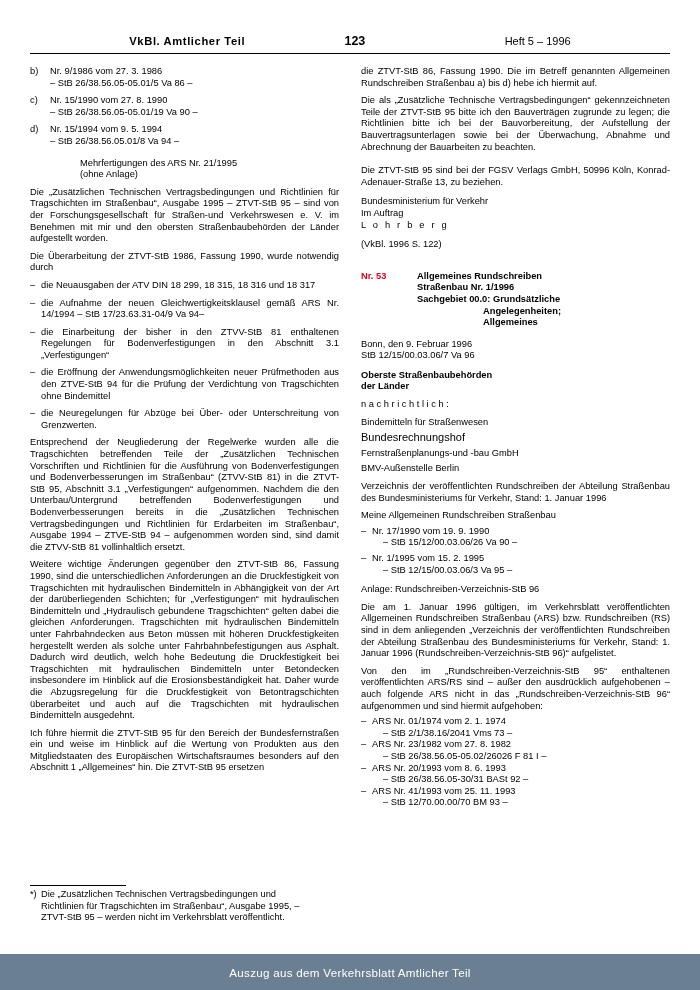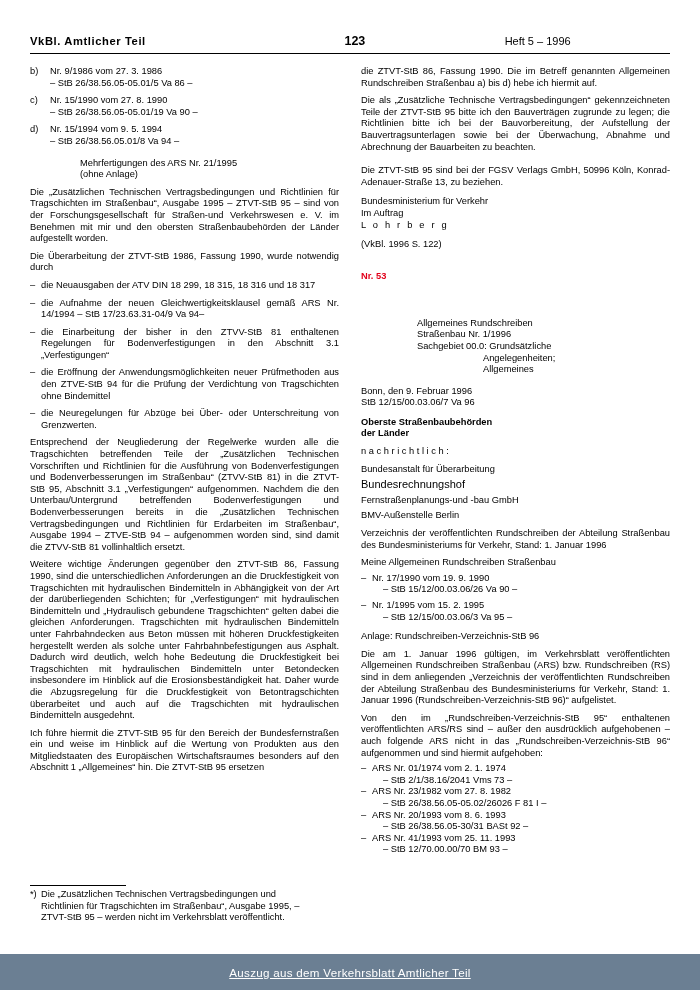--- a/index.html
+++ b/index.html
@@ -26,20 +26,21 @@
     display: flex;
     align-items: baseline;
     font-size: 11.2px;
     font-weight: bold;
     letter-spacing: 0.6px;
     padding-bottom: 5px;
   }
   .header .hdr-left {
     flex: 1 1 auto;
     white-space: nowrap;
+    text-align: center;
   }
   .header .hdr-center {
     flex: 0 0 auto;
     font-size: 12.5px;
     letter-spacing: 0;
     padding: 0 40px 0 0;
   }
   .header .hdr-right {
     flex: 1 1 auto;
     text-align: center;
@@ -149,24 +150,23 @@
   }
   .rs-num {
     flex: 0 0 56px;
     color: #e2001a;
     font-weight: bold;
     font-size: 11.3px;
     line-height: 13.6px;
   }
   .rs-head {
     flex: 1 1 auto;
-    font-weight: normal;
+    font-weight: bold;
     font-size: 11.3px;
     line-height: 13.6px;
-    margin-top: 47px;
   }
   .rs-head .sub-ind {
     display: block;
     padding-left: 66px;
   }
   .date-right {
     text-align: right;
     font-size: 9.3px;
     line-height: 11.6px;
   }
@@ -181,21 +181,20 @@
     bottom: 0;
     width: 700px;
     height: 36px;
     background: #6b7f93;
     color: #ffffff;
     display: flex;
     align-items: center;
     justify-content: center;
     font-size: 11.6px;
     letter-spacing: 0.3px;
-    text-decoration: underline;
   }
 </style>
 </head>
 <body>
 
 <div class="page">
 
   <div class="header">
     <div class="hdr-left">VkBl. Amtlicher Teil</div>
     <div class="hdr-center">123</div>
@@ -335,21 +334,21 @@
       <div class="date-right">StB 12/15/00.03.06/7 Va 96</div>
 
       <div class="sp8"></div>
       <div class="plain-left bold" style="font-size:9.3px;line-height:11.6px">Oberste Straßenbaubehörden</div>
       <div class="plain-left bold" style="font-size:9.3px;line-height:11.6px">der Länder</div>
 
       <div class="sp6"></div>
       <div class="plain-left" style="font-size:9.3px;line-height:11.6px">n a c h r i c h t l i c h :</div>
 
       <div class="sp6"></div>
-      <div class="plain-left" style="font-size:9.3px;line-height:11.6px">Bundesanstalt für Überarbeitung</div>
+      <div class="plain-left" style="font-size:9.3px;line-height:11.6px">Bindemitteln für Straßenwesen</div>
       <div class="sp4"></div>
       <div class="plain-left" style="font-size:11px;line-height:11.6px">Bundesrechnungshof</div>
       <div class="sp4"></div>
       <div class="plain-left" style="font-size:9.3px;line-height:11.6px">Fernstraßenplanungs-und -bau GmbH</div>
       <div class="sp4"></div>
       <div class="plain-left" style="font-size:9.3px;line-height:11.6px">BMV-Außenstelle Berlin</div>
 
       <div class="sp6"></div>
       <p class="blk">Verzeichnis der veröffentlichten Rundschreiben der Abteilung Straßenbau des Bundesministeriums für Verkehr, Stand: 1. Januar 1996</p>
 

